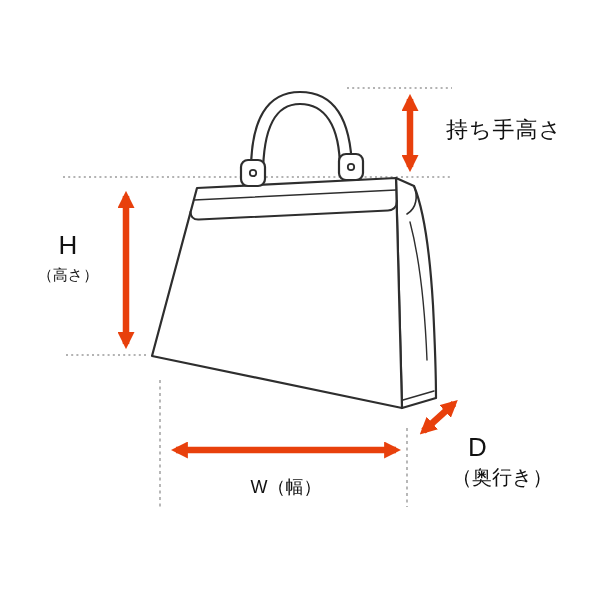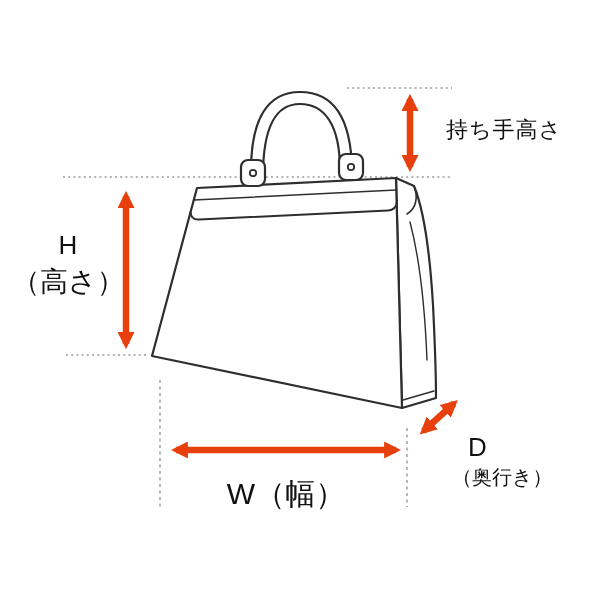--- a/index.html
+++ b/index.html
@@ -26,21 +26,21 @@
     color: #111111;
     white-space: nowrap;
     line-height: 1.15;
     font-weight: 500;
   }
   .label-group .letter {
     font-size: 26px;
     text-align: center;
   }
   .label-group .caption {
-    font-size: 28px;
+    font-size: 15px;
     margin-top: 5px;
     text-align: center;
   }
 </style>
 </head>
 <body>
 
 <div id="canvas">
 
   <svg width="600" height="600" viewBox="0 0 600 600">
@@ -92,20 +92,20 @@
     </g>
   </svg>
 
   <div class="label" style="left:446px; top:117px; font-size:22px; letter-spacing:1px;">持ち手高さ</div>
 
   <div class="label-group" style="left:12px; top:231px; width:112px;">
     <div class="letter">H</div>
     <div class="caption">（高さ）</div>
   </div>
 
-  <div class="label" style="left:198px; top:477px; width:176px; text-align:center; font-size:30px;">W（幅）</div>
+  <div class="label" style="left:198px; top:477px; width:176px; text-align:center; font-size:18px;">W（幅）</div>
 
   <div class="label-group" style="left:452px; top:433px;">
     <div class="letter" style="text-align:left; padding-left:16px;">D</div>
     <div class="caption" style="text-align:right; margin-top:3px; font-size:20px;">（奥行き）</div>
   </div>
 
 </div>
 
 </body></html>

